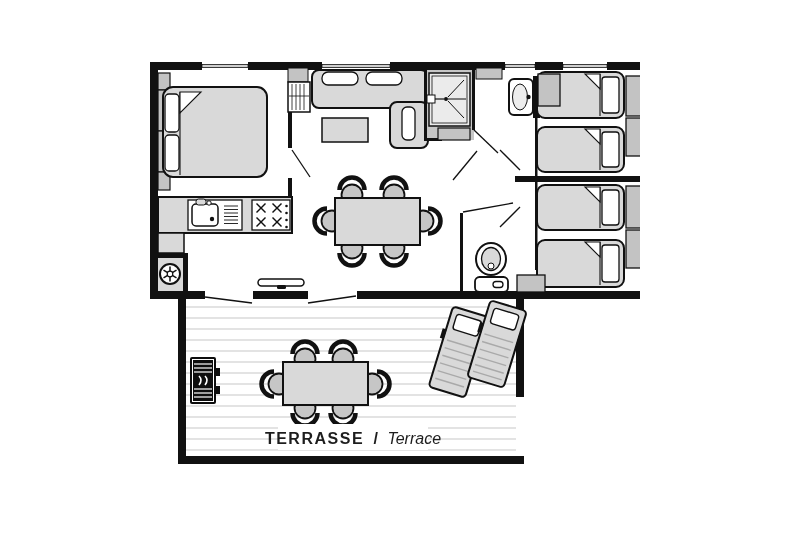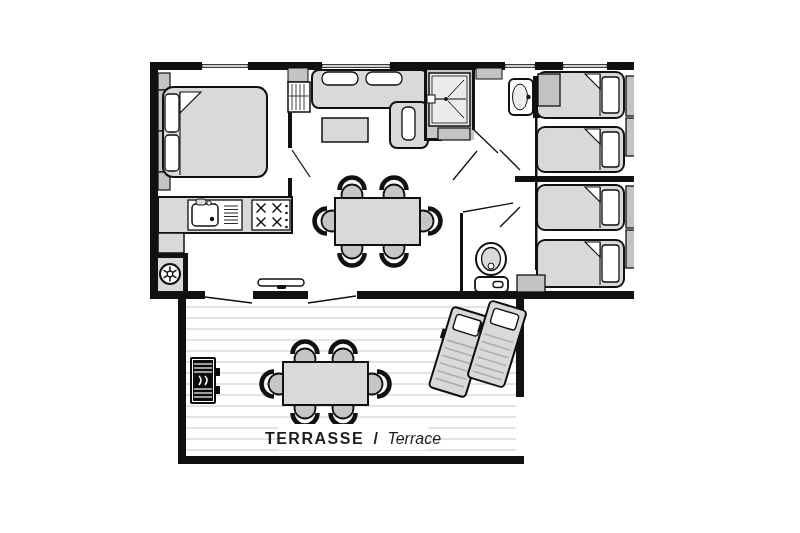--- a/index.html
+++ b/index.html
@@ -1,17 +1,17 @@
 <!DOCTYPE html>
 <html><head>
 <meta charset="utf-8">
 <style>
   html,body{margin:0;padding:0;background:#ffffff;}
   .stage{position:relative;width:634px;height:533px;background:#fff;overflow:hidden;
-         font-family:"Liberation Sans",sans-serif;}
+         font-family:"Liberation Sans",sans-serif;padding-left:6px;}
   svg{position:absolute;left:0;top:0;}
 </style>
 </head>
 <body>
 
 <div class="stage">
 <svg width="800" height="533" viewBox="0 0 800 533">
   <defs>
     <g id="chair">
       <path d="M -12.5,-3 A 12.5 12.5 0 0 1 12.5,-3" fill="none" stroke="#111" stroke-width="4.5"></path>

